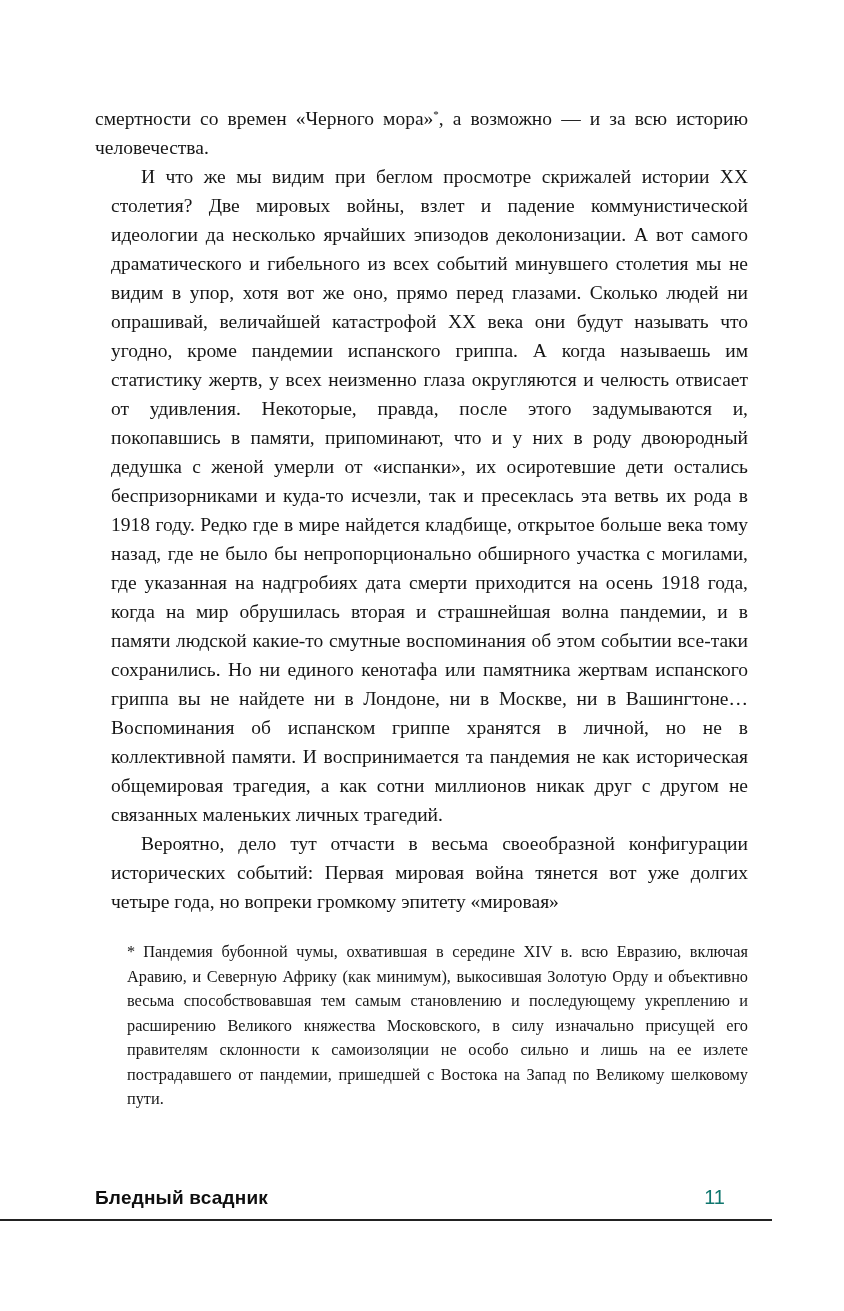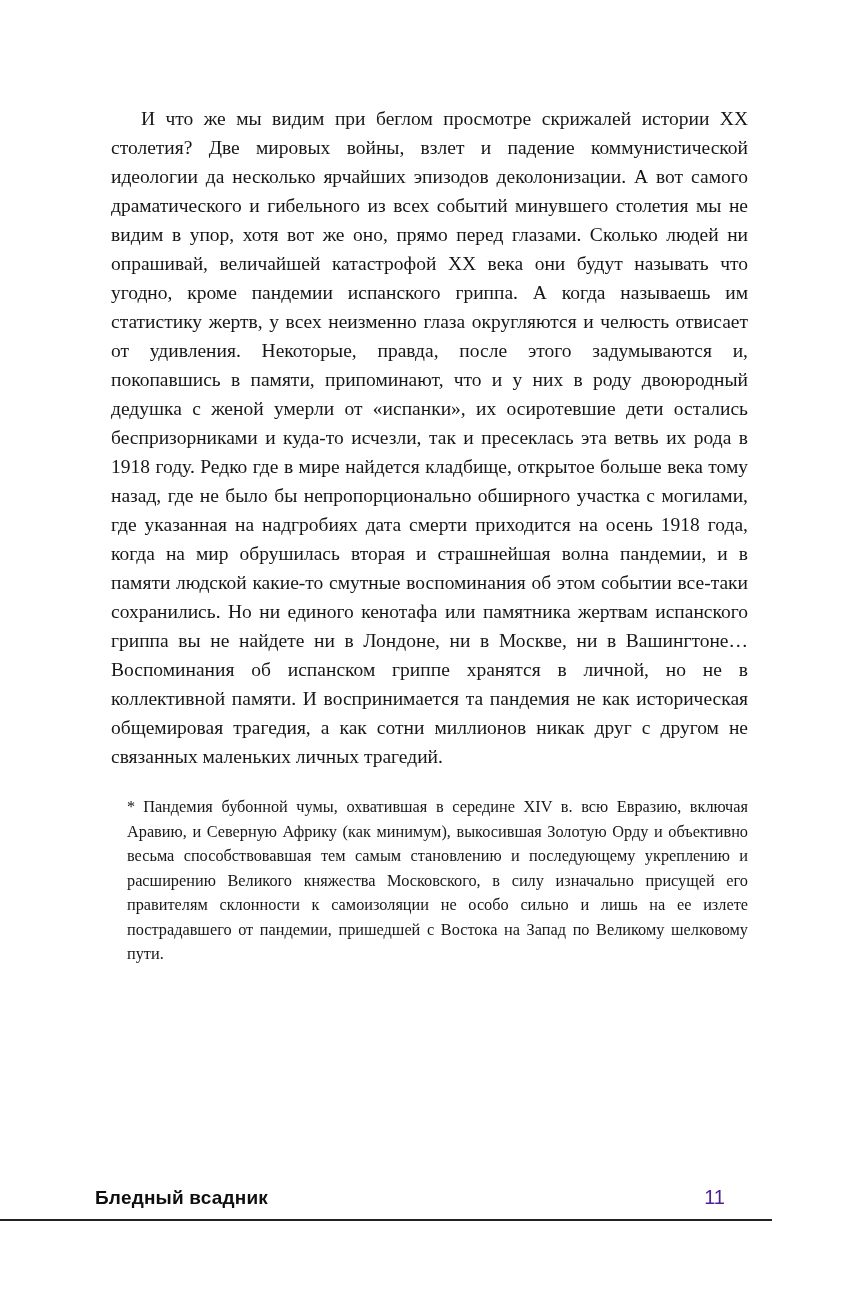--- a/index.html
+++ b/index.html
@@ -58,43 +58,45 @@
   }
   .book-title {
     font-weight: 700;
     font-size: 19px;
     letter-spacing: 0.2px;
     color: #0e0e0e;
   }
   .page-num {
     font-size: 20px;
     font-weight: 400;
-    color: #4c1d95;
+    color: #0f766e;
   }
   .footer-rule {
     position: absolute;
     top: 1219px;
     left: 0;
     width: 772px;
     height: 1.5px;
     background: #222222;
   }
 </style>
 </head>
 <body>
 
 <div class="page">
 
   <div class="content">
 
     <div class="main-text">
 
+      <p><span>смертности со времен «Черного мора»</span><sup class="fn-mark">*</sup><span>, а возможно — и за всю историю человечества.</span></p>
 
       <p class="indent">И что же мы видим при беглом просмотре скрижалей истории XX столетия? Две мировых войны, взлет и падение коммунистической идеологии да несколько ярчайших эпизодов деколонизации. А вот самого драматического и гибельного из всех событий минувшего столетия мы не видим в упор, хотя вот же оно, прямо перед глазами. Сколько людей ни опрашивай, величайшей катастрофой XX века они будут называть что угодно, кроме пандемии испанского гриппа. А когда называешь им статистику жертв, у всех неизменно глаза округляются и челюсть отвисает от удивления. Некоторые, правда, после этого задумываются и, покопавшись в памяти, припоминают, что и у них в роду двоюродный дедушка с женой умерли от «испанки», их осиротевшие дети остались беспризорниками и куда-то исчезли, так и пресеклась эта ветвь их рода в 1918 году. Редко где в мире найдется кладбище, открытое больше века тому назад, где не было бы непропорционально обширного участка с могилами, где указанная на надгробиях дата смерти приходится на осень 1918 года, когда на мир обрушилась вторая и страшнейшая волна пандемии, и в памяти людской какие-то смутные воспоминания об этом событии все-таки сохранились. Но ни единого кенотафа или памятника жертвам испанского гриппа вы не найдете ни в Лондоне, ни в Москве, ни в Вашингтоне… Воспоминания об испанском гриппе хранятся в личной, но не в коллективной памяти. И воспринимается та пандемия не как историческая общемировая трагедия, а как сотни миллионов никак друг с другом не связанных маленьких личных трагедий.</p>
 
+      <p class="indent">Вероятно, дело тут отчасти в весьма своеобразной конфигурации исторических событий: Первая мировая война тянется вот уже долгих четыре года, но вопреки громкому эпитету «мировая»</p>
 
     </div>
 
     <div class="footnote">
       <span class="fn-asterisk">*</span><span>Пандемия бубонной чумы, охватившая в середине XIV в. всю Евразию, включая Аравию, и Северную Африку (как минимум), выкосившая Золотую Орду и объективно весьма способствовавшая тем самым становлению и последующему укреплению и расширению Великого княжества Московского, в силу изначально присущей его правителям склонности к самоизоляции не особо сильно и лишь на ее излете пострадавшего от пандемии, пришедшей с Востока на Запад по Великому шелковому пути.</span>
     </div>
 
   </div>
 
   <div class="footer-row">

